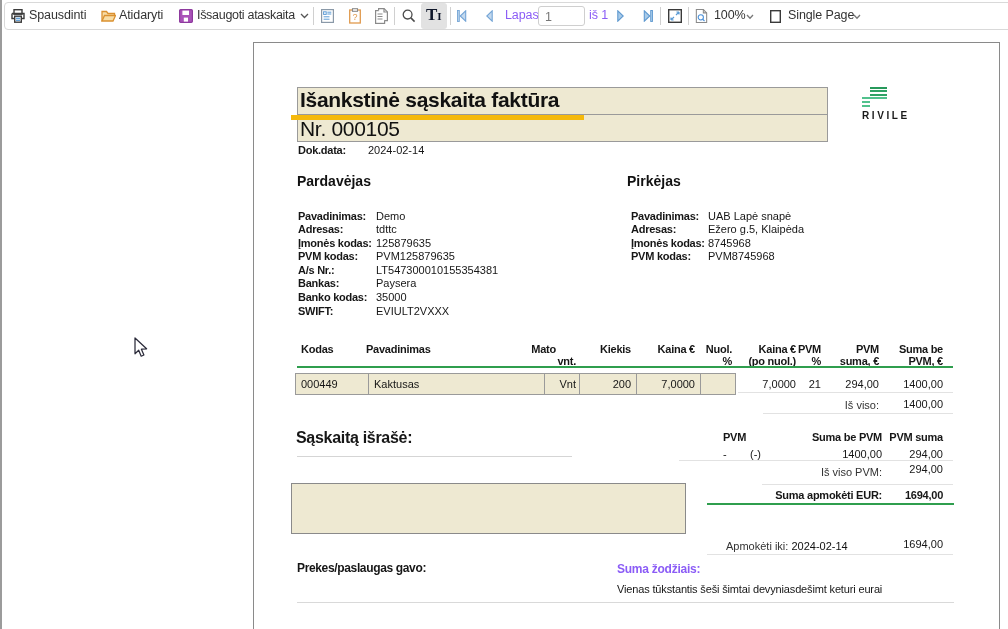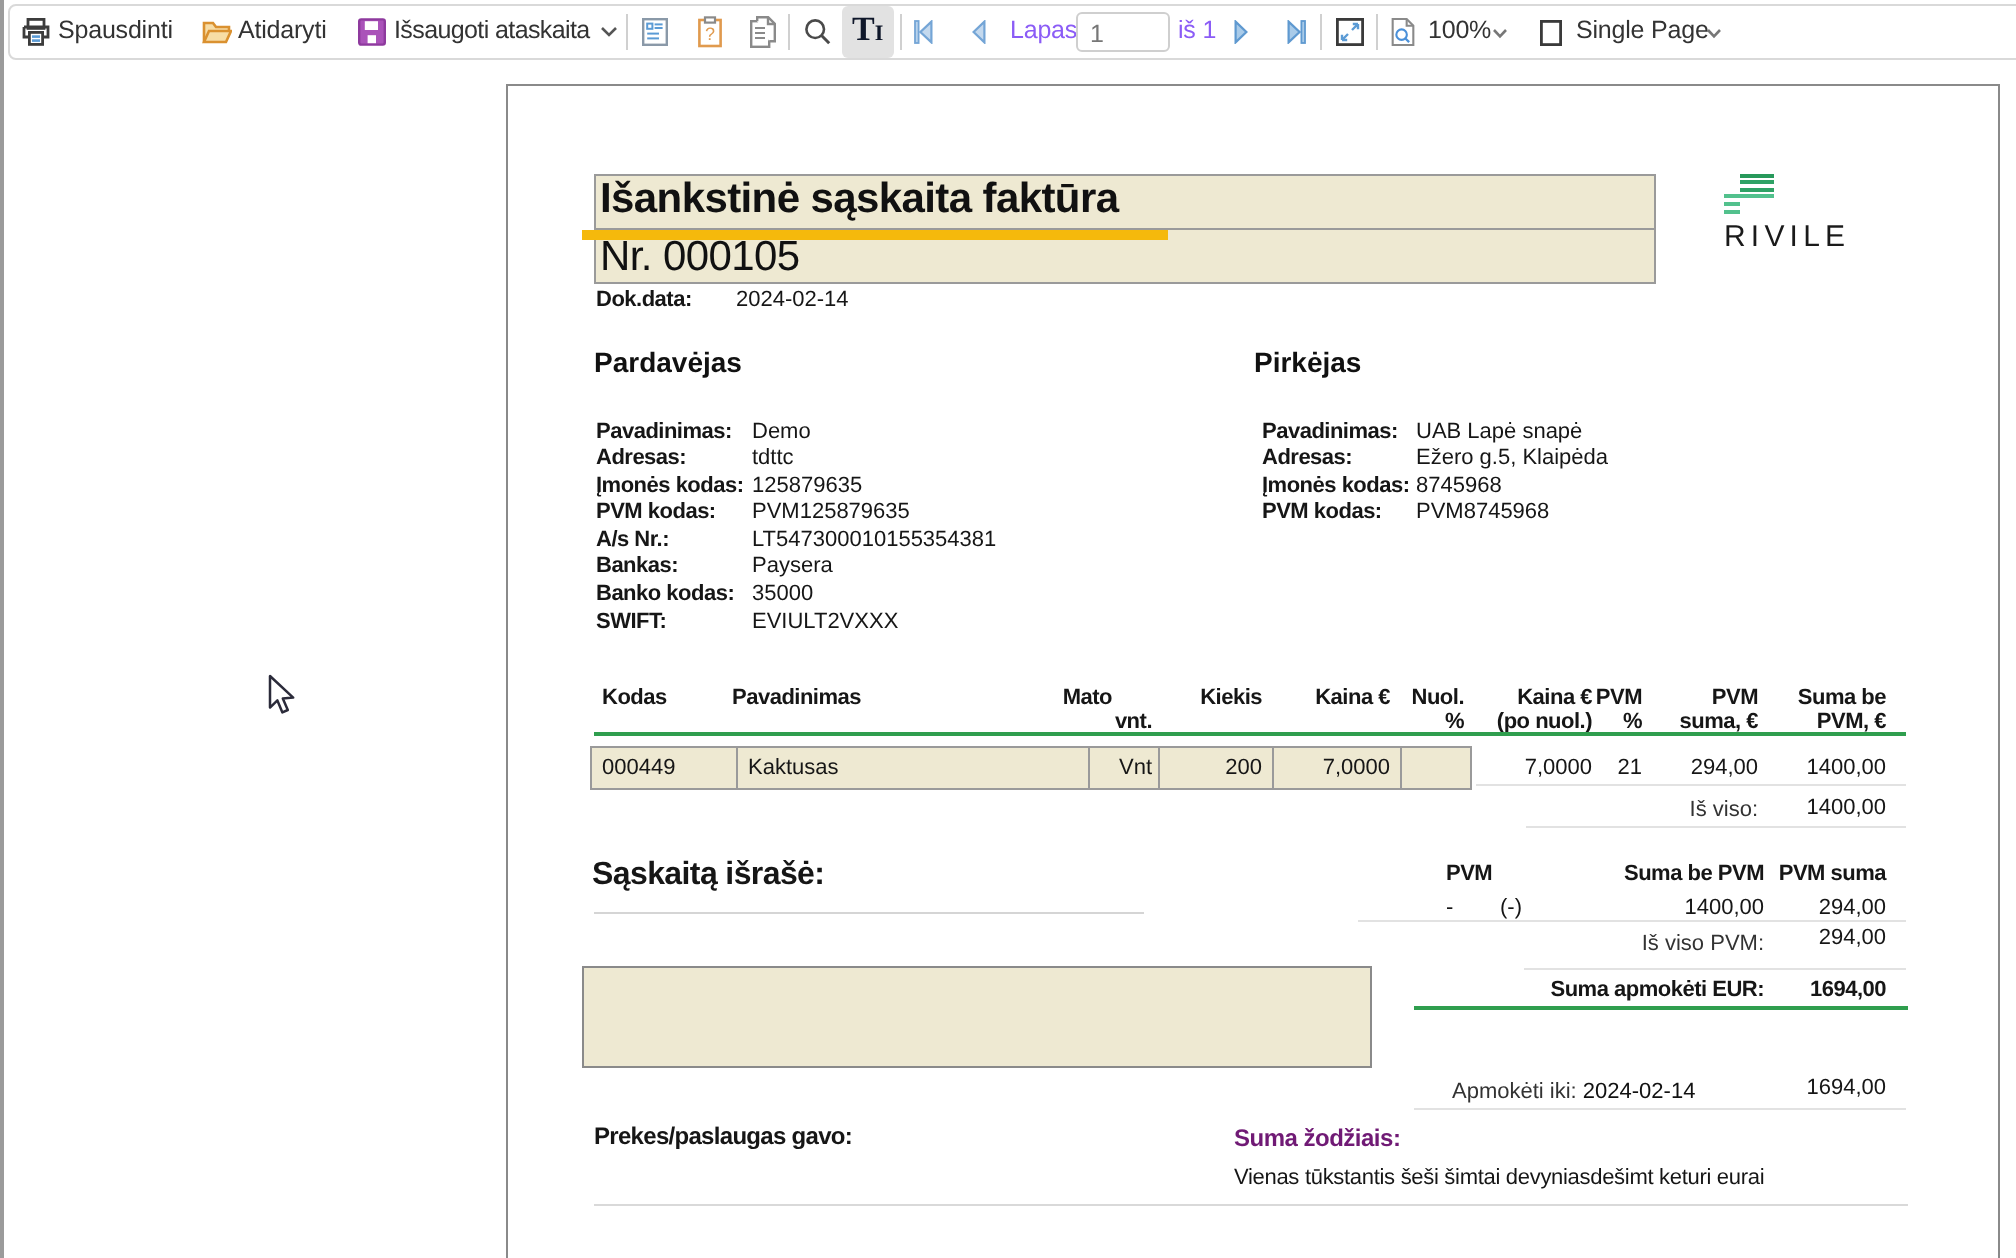--- a/index.html
+++ b/index.html
@@ -149,21 +149,21 @@
     <div class="abs" style="left:300px;top:114px;height:16px;line-height:29px;font-size:21px;letter-spacing:-0.3px;font-weight:normal;color:#111">Nr. 000105</div>
     <div class="abs t11 b" style="left:298px;top:144px">Dok.data:</div>
     <div class="abs t11" style="left:368px;top:144px">2024-02-14</div>
 
     <div class="abs" style="left:870px;top:87px;width:17px;height:2px;background:#27995b"></div>
     <div class="abs" style="left:870px;top:90px;width:17px;height:2px;background:#2fa265"></div>
     <div class="abs" style="left:870px;top:94px;width:17px;height:2px;background:#2fa265"></div>
     <div class="abs" style="left:862px;top:97px;width:25px;height:2px;background:#52c18d"></div>
     <div class="abs" style="left:862px;top:101px;width:8px;height:2px;background:#52c18d"></div>
     <div class="abs" style="left:862px;top:105px;width:8px;height:2px;background:#52c18d"></div>
-    <div class="abs" style="left:862px;top:110px;font-size:15px;font-weight:normal;letter-spacing:2.6px;color:#1a1a1a">RIVILE</div>
+    <div class="abs" style="left:862px;top:110px;font-size:10px;font-weight:bold;letter-spacing:2.6px;color:#1a1a1a">RIVILE</div>
 
     <div class="abs b" style="left:297px;top:173px;font-size:14px;color:#111">Pardavėjas</div>
     <div class="abs b" style="left:627px;top:173px;font-size:14px;color:#111">Pirkėjas</div>
     <div class="abs t11 b" style="left:298px;top:209.5px">Pavadinimas:</div>
       <div class="abs t11" style="left:376px;top:209.5px">Demo</div>
     <div class="abs t11 b" style="left:298px;top:223px">Adresas:</div>
       <div class="abs t11" style="left:376px;top:223px">tdttc</div>
     <div class="abs t11 b" style="left:298px;top:236.5px">Įmonės kodas:</div>
       <div class="abs t11" style="left:376px;top:236.5px">125879635</div>
     <div class="abs t11 b" style="left:298px;top:250px">PVM kodas:</div>
@@ -239,20 +239,20 @@
     <div class="abs t11 ra" style="right:65px;top:463px">294,00</div>
     <div class="line" style="left:762px;top:484px;width:191px"></div>
     <div class="abs t11 b ra" style="right:126px;top:489px">Suma apmokėti EUR:</div>
     <div class="abs t11 b ra" style="right:65px;top:489px">1694,00</div>
     <div class="greenline" style="left:707px;top:503px;width:247px"></div>
     <div class="abs t11" style="left:726px;top:540px;color:#333">Apmokėti iki: <span style="color:#111">2024-02-14</span></div>
     <div class="abs t11 ra" style="right:65px;top:538px">1694,00</div>
     <div class="line" style="left:707px;top:554px;width:246px"></div>
 
     <div class="abs b" style="left:297px;top:561px;font-size:12px;letter-spacing:-0.35px;color:#161616;white-space:nowrap">Prekes/paslaugas gavo:</div>
-    <div class="abs b" style="left:617px;top:561.5px;font-size:12px;letter-spacing:-0.25px;color:#701a75;white-space:nowrap">Suma žodžiais:</div>
+    <div class="abs b" style="left:617px;top:561.5px;font-size:12px;letter-spacing:-0.25px;color:#8b5cf6;white-space:nowrap">Suma žodžiais:</div>
     <div class="abs t11" style="left:617px;top:582.5px;letter-spacing:-0.15px">Vienas tūkstantis šeši šimtai devyniasdešimt keturi eurai</div>
     <div class="line" style="left:297px;top:602px;width:657px;background:#d9d9d9"></div>
   </div>
   <svg class="abs" style="left:133.5px;top:337px" width="14" height="21" viewBox="0 0 14 21">
     <path d="M1 1 L1 16.8 L4.7 13.2 L7.2 19.2 L9.9 18 L7.4 12.2 L12.6 11.8 Z" fill="#fff" stroke="#2b2b3a" stroke-width="1.25" stroke-linejoin="round"></path>
   </svg>
 </div>
 
 </body></html>

